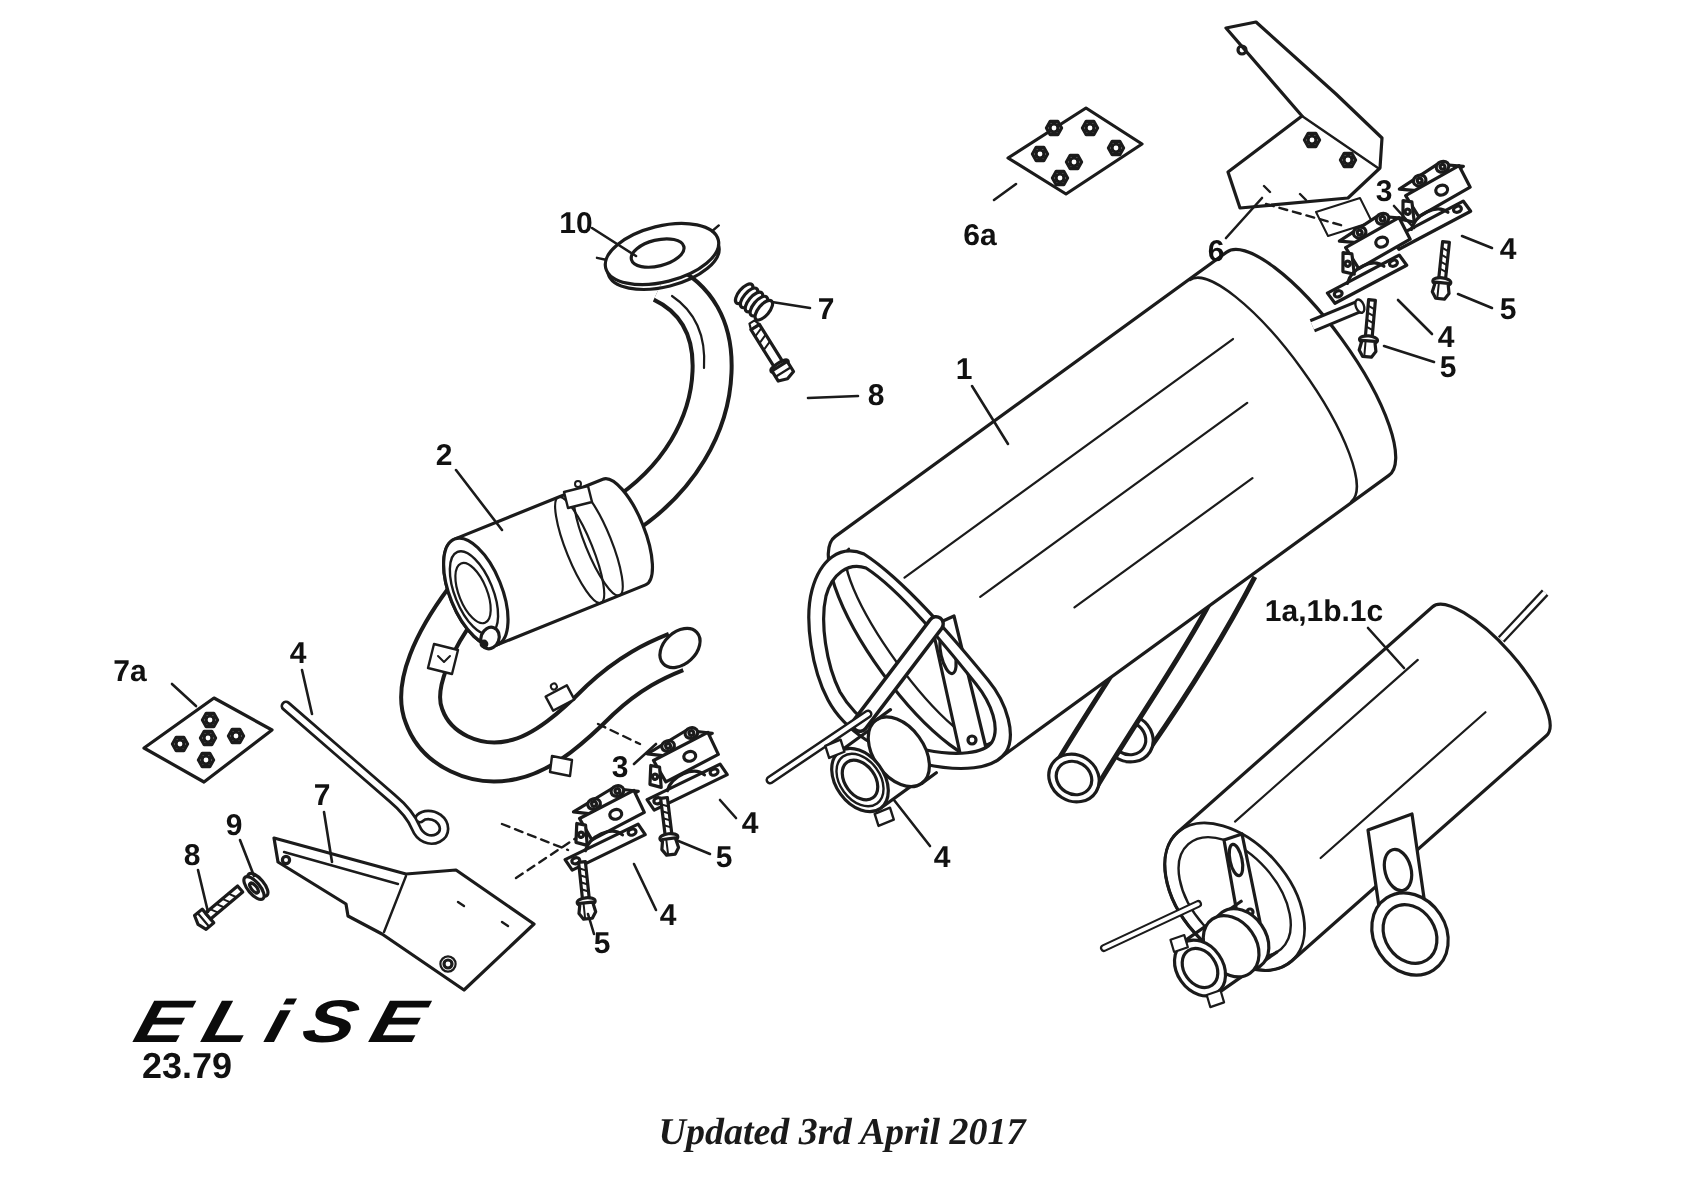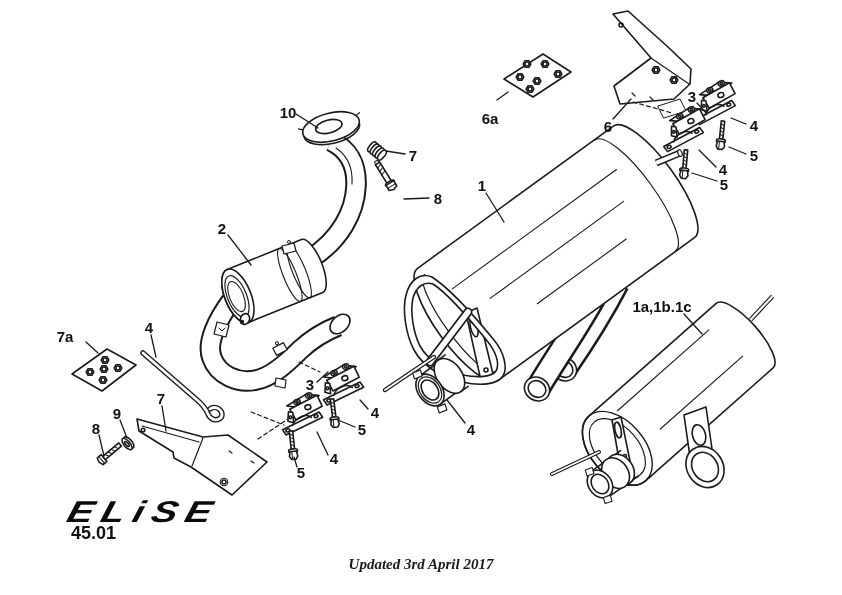--- a/index.html
+++ b/index.html
@@ -7,21 +7,21 @@
        font-family:"Liberation Sans",sans-serif;}
   #diagram{position:absolute;left:0;top:0;}
   .callout{position:absolute;transform:translate(-50%,-50%);font-weight:bold;
            font-size:15px;color:#111;white-space:nowrap;}
   #brand-logo{position:absolute;left:68px;top:495px;font-weight:bold;font-style:italic;
       font-size:30px;color:#0b0b0b;letter-spacing:6px;transform:scaleX(1.3) skewX(-12deg);
       transform-origin:0 50%;}
   #section-number{position:absolute;left:71px;top:523px;font-weight:bold;font-size:18px;color:#111;}
   #footer-note{position:absolute;left:50%;top:556px;transform:translateX(-50%);
       font-family:"Liberation Serif",serif;font-weight:bold;font-style:italic;
-      font-size:15px;color:#1a1a1a;}
+      font-size:19px;color:#1a1a1a;}
 </style>
 </head>
 <body>
 
 <svg id="diagram" width="842" height="595" viewBox="0 0 842 595">
   <defs>
     <g id="nut">
       <path d="M 3.8,0 L 1.9,3.3 L -1.9,3.3 L -3.8,0 L -1.9,-3.3 L 1.9,-3.3 Z" fill="#fff"></path>
       <circle r="2" fill="#fff"></circle>
     </g>
@@ -359,14 +359,14 @@
 <div class="callout" style="left:96px;top:428px">8</div>
 <div class="callout" style="left:310px;top:384px">3</div>
 <div class="callout" style="left:375px;top:412px">4</div>
 <div class="callout" style="left:362px;top:429px">5</div>
 <div class="callout" style="left:334px;top:458px">4</div>
 <div class="callout" style="left:301px;top:472px">5</div>
 <div class="callout" style="left:471px;top:429px">4</div>
 <div class="callout" style="left:662px;top:306px">1a,1b.1c</div>
 
 <div id="brand-logo">ELiSE</div>
-<div id="section-number">45.01</div>
+<div id="section-number">23.79</div>
 <div id="footer-note">Updated 3rd April 2017</div>
 
 </body></html>

